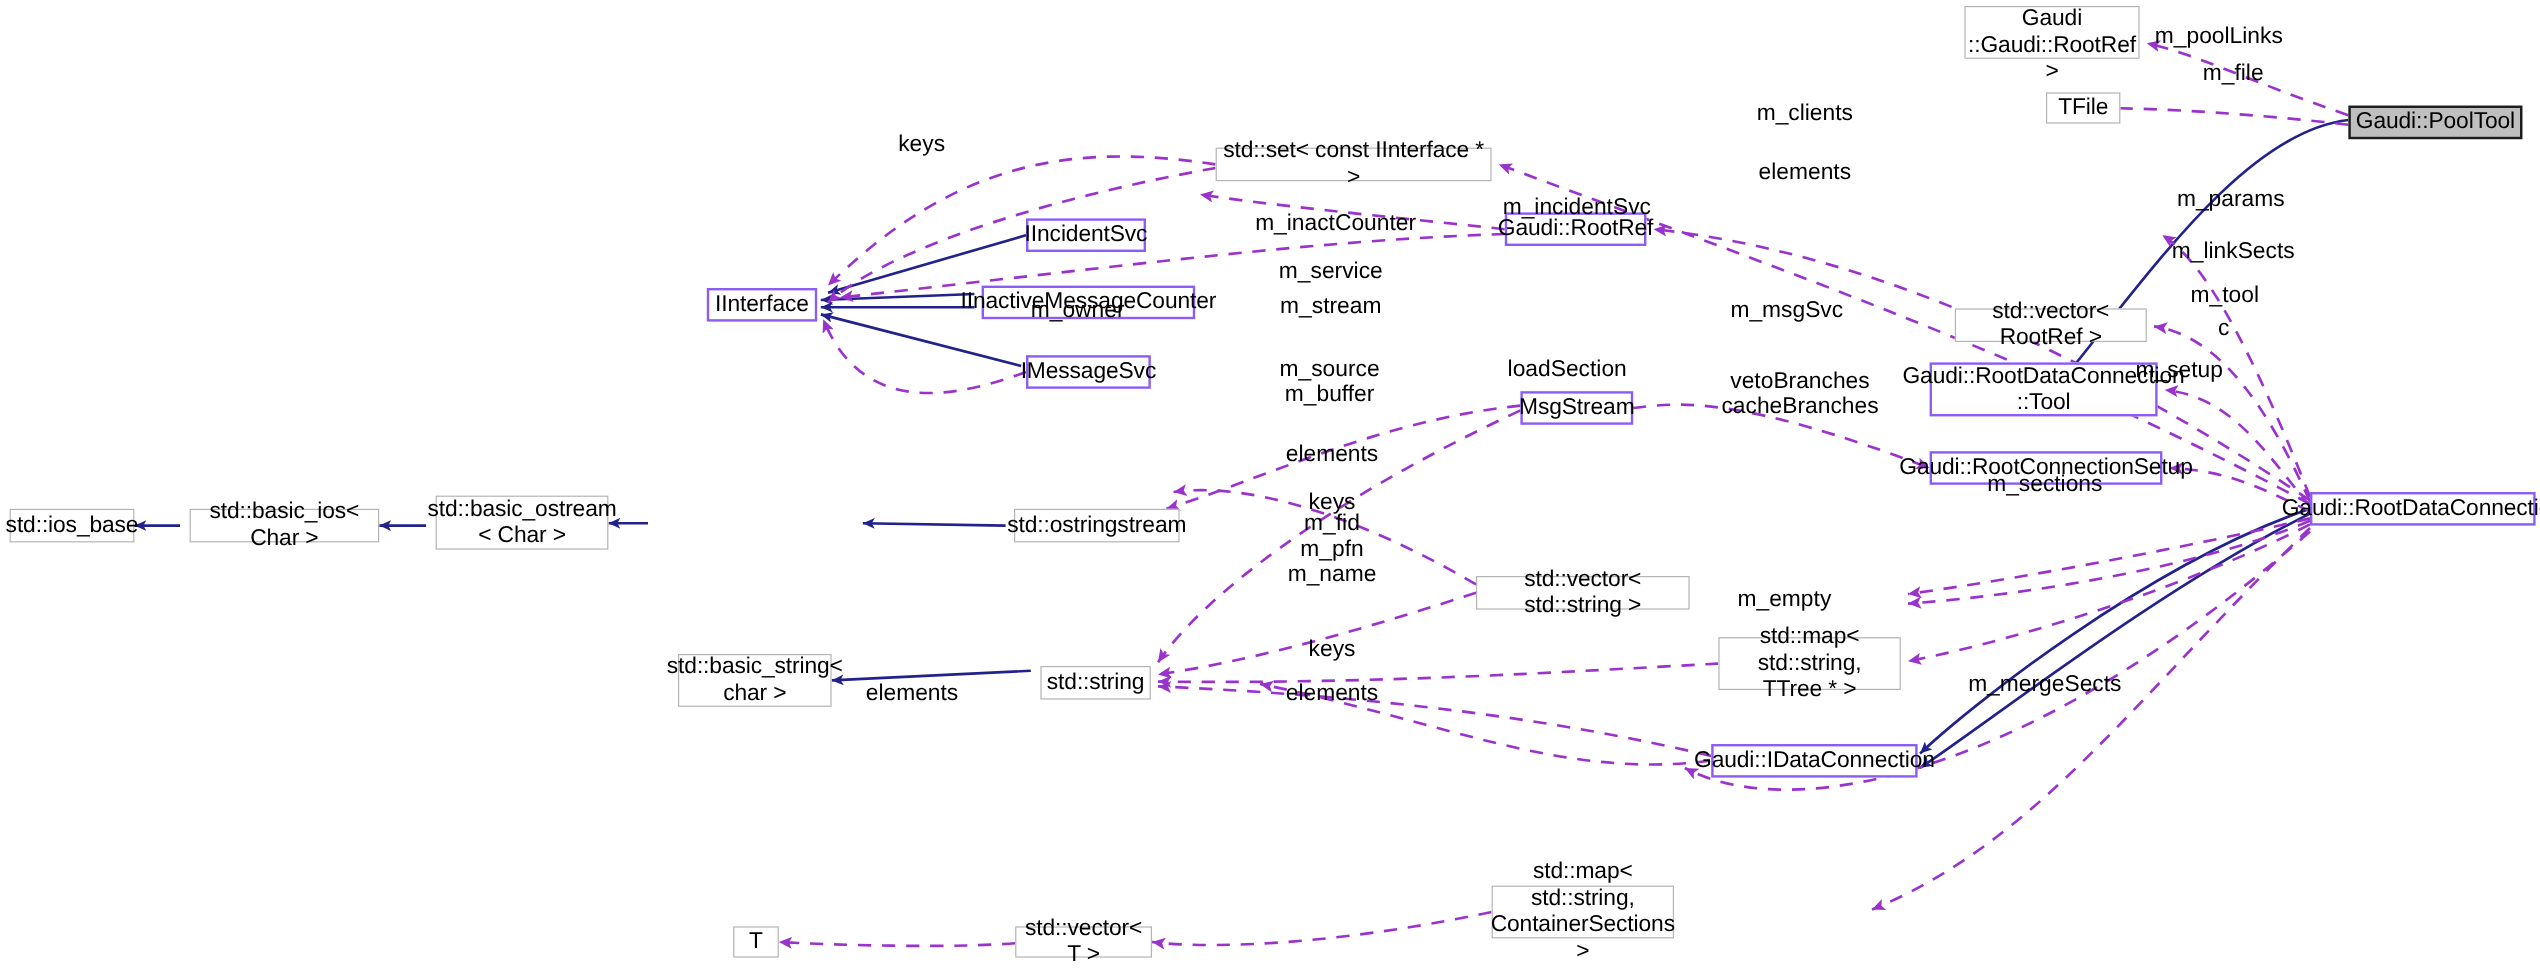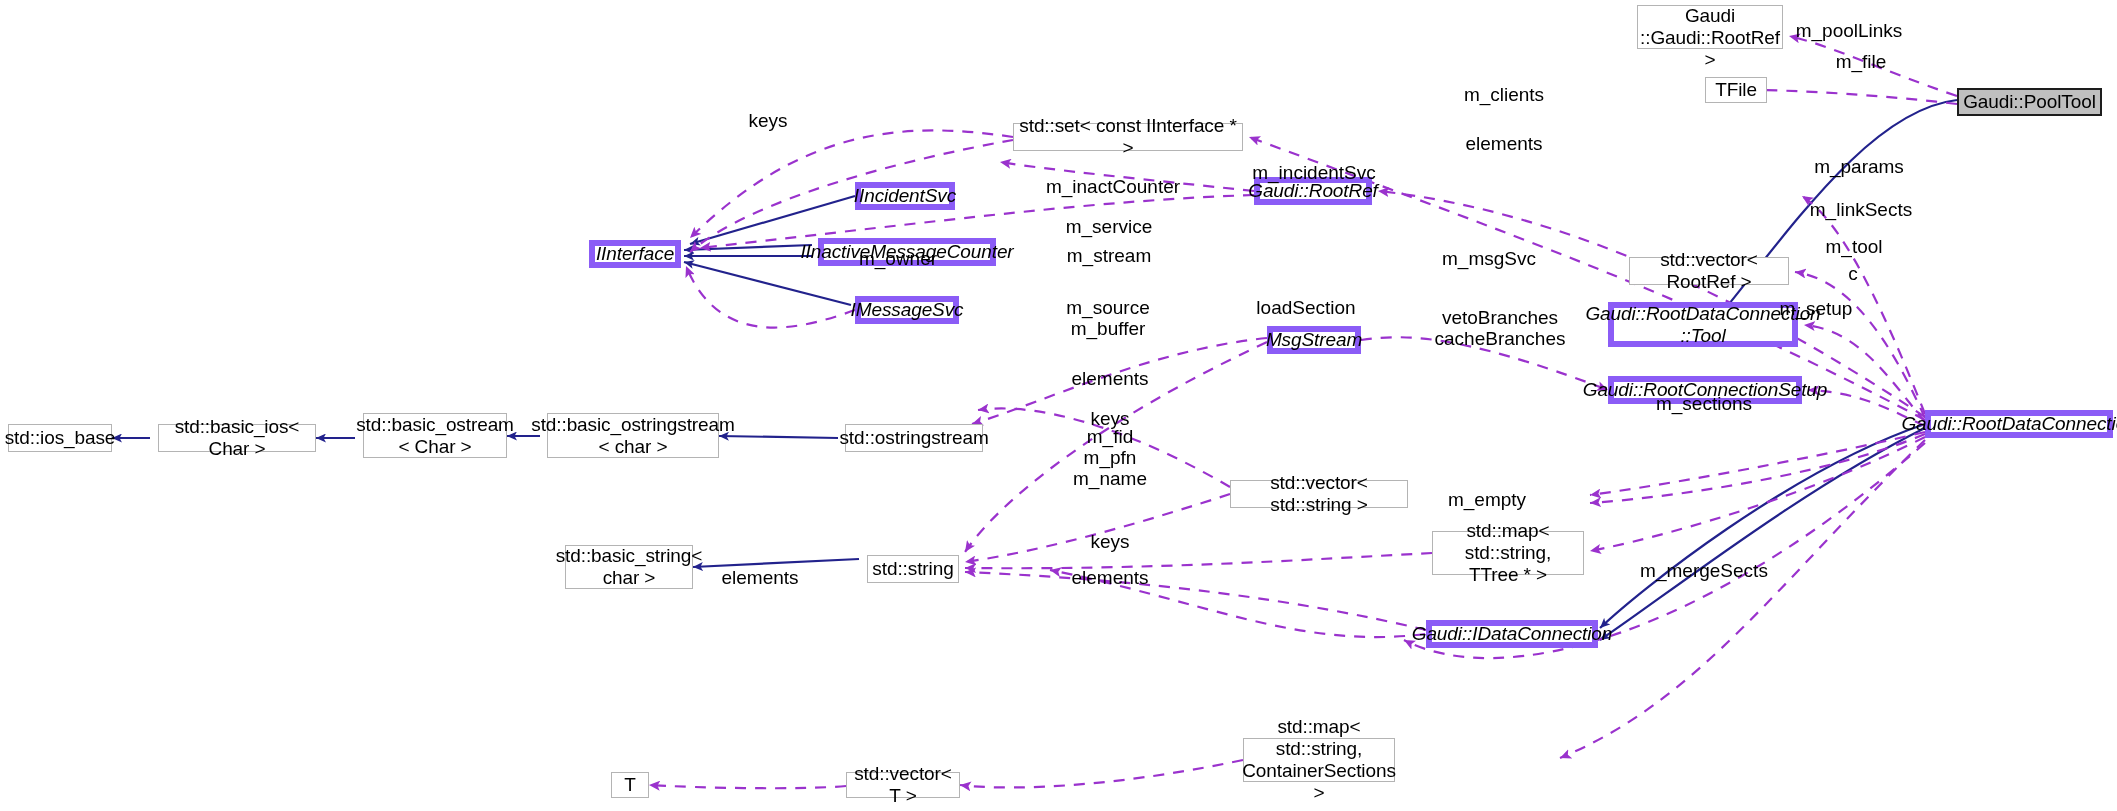--- a/index.html
+++ b/index.html
@@ -17,21 +17,21 @@
     display:flex;align-items:center;justify-content:center;
     text-align:center;
     background:#ffffff;
     color:#000000;
     font-size:19px;
     line-height:22px;
     white-space:pre-line;
     letter-spacing:-0.1px;
   }
   .node.thin{border:1px solid #b4b4b4;}
-  .node.thick{border:6px solid #8b5cf6;font-style:italic;}
+  .node.thick{border:2px solid #8b5cf6;}
   .node.current{background:#bfbfbf;border:2px solid #1d1d1d;}
   .elabel{
     position:absolute;
     font-size:19px;
     line-height:21px;
     color:#000000;
     white-space:pre-line;
     text-align:center;
     transform:translateX(-50%);
   }
@@ -110,22 +110,20 @@
     <div class="node thin" style="left: 1629px; top: 257px; width: 160px; height: 28px;">std::vector&lt; RootRef &gt;</div>
     <div class="node thick" style="left: 855px; top: 296px; width: 104px; height: 28px;">IMessageSvc</div>
     <div class="node thick" style="left: 1608px; top: 302px; width: 190px; height: 45px;">Gaudi::RootDataConnection
 ::Tool</div>
     <div class="node thick" style="left: 1267px; top: 326px; width: 94px; height: 28px;">MsgStream</div>
     <div class="node thick" style="left: 1608px; top: 376px; width: 194px; height: 28px;">Gaudi::RootConnectionSetup</div>
     <div class="node thin" style="left: 8px; top: 424px; width: 104px; height: 28px;">std::ios_base</div>
     <div class="node thin" style="left: 158px; top: 424px; width: 158px; height: 28px;">std::basic_ios&lt; Char &gt;</div>
     <div class="node thin" style="left: 363px; top: 413px; width: 144px; height: 45px;">std::basic_ostream
 &lt; Char &gt;</div>
-    <div class="node thin" style="left: 547px; top: 413px; width: 172px; height: 45px;">std::basic_ostringstream
-&lt; char &gt;</div>
     <div class="node thin" style="left: 845px; top: 424px; width: 138px; height: 28px;">std::ostringstream</div>
     <div class="node thick" style="left: 1925px; top: 410px; width: 188px; height: 28px;">Gaudi::RootDataConnection</div>
     <div class="node thin" style="left: 1230px; top: 480px; width: 178px; height: 28px;">std::vector&lt; std::string &gt;</div>
     <div class="node thin" style="left: 565px; top: 545px; width: 128px; height: 44px;">std::basic_string&lt;
 char &gt;</div>
     <div class="node thin" style="left: 1432px; top: 531px; width: 152px; height: 44px;">std::map&lt; std::string,
 TTree * &gt;</div>
     <div class="node thin" style="left: 867px; top: 555px; width: 92px; height: 28px;">std::string</div>
     <div class="node thick" style="left: 1426px; top: 620px; width: 172px; height: 28px;">Gaudi::IDataConnection</div>
     <div class="node thin" style="left: 1243px; top: 738px; width: 152px; height: 44px;">std::map&lt; std::string,

